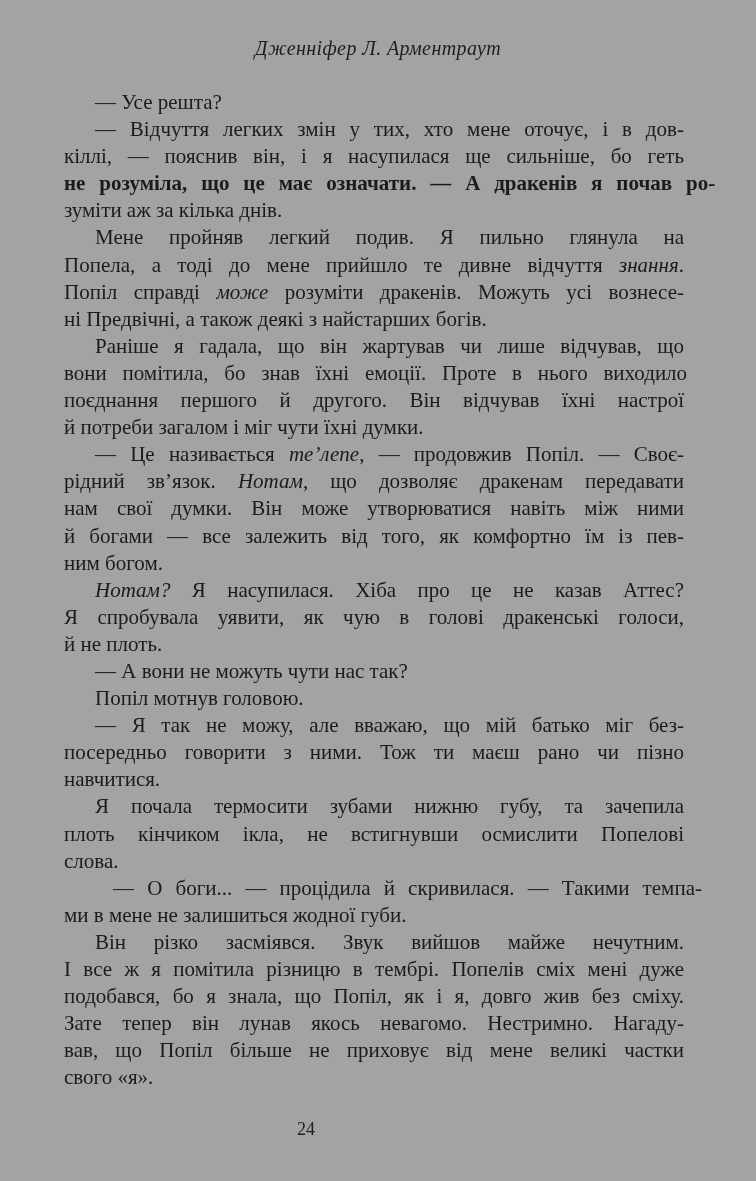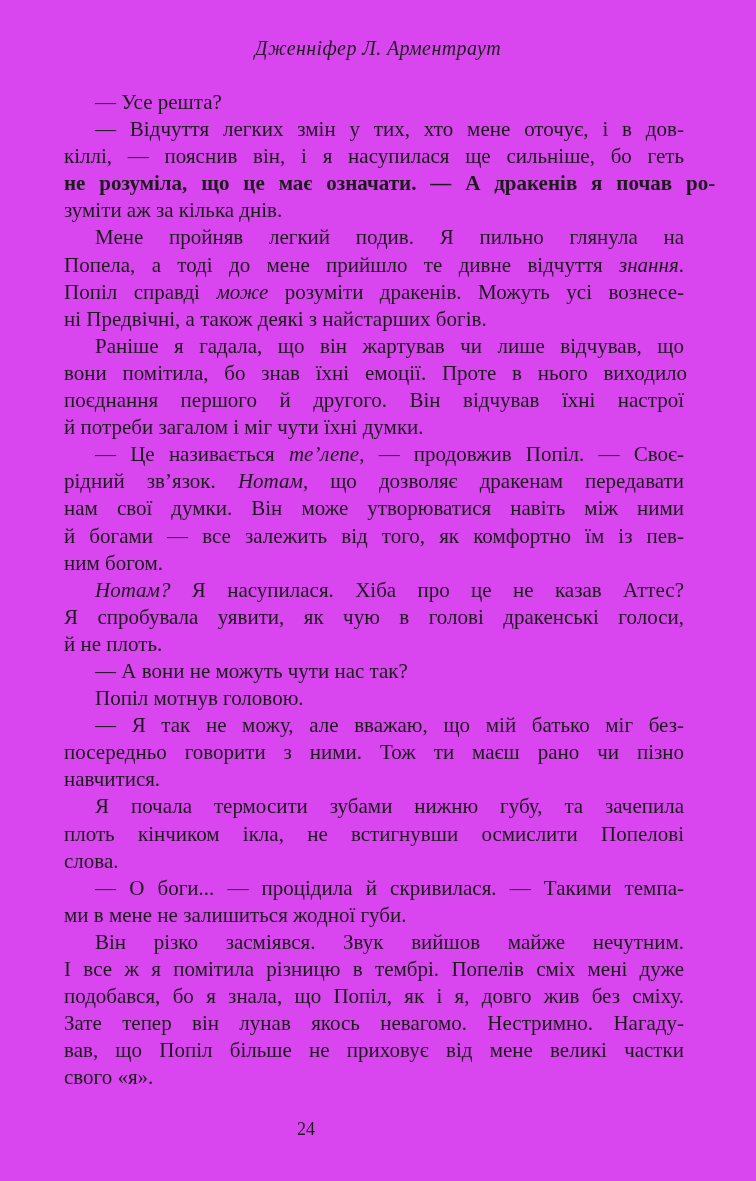--- a/index.html
+++ b/index.html
@@ -5,21 +5,21 @@
 <style>
   html, body {
     margin: 0;
     padding: 0;
     background: #ffffff;
   }
   .page {
     position: relative;
     width: 756px;
     height: 1181px;
-    background: #d946ef;
+    background: #a3a3a3;
     color: #1b1b1b;
     font-family: "Liberation Serif", "DejaVu Serif", serif;
     overflow: hidden;
   }
   .running-header {
     position: absolute;
     top: 37px;
     left: 0;
     width: 756px;
     text-align: center;
@@ -92,21 +92,21 @@
       <div class="line"><span class="line-inner" style="word-spacing: 14.22px;"><span>Я спробувала уявити, як чую в голові дракенські голоси,</span></span></div>
       <div class="line"><span class="line-inner"><span>й не плоть.</span></span></div>
       <div class="line indent"><span class="line-inner"><span>— А вони не можуть чути нас так?</span></span></div>
       <div class="line indent"><span class="line-inner"><span>Попіл мотнув головою.</span></span></div>
       <div class="line indent"><span class="line-inner" style="word-spacing: 10.4px;"><span>— Я так не можу, але вважаю, що мій батько міг без-</span></span></div>
       <div class="line"><span class="line-inner" style="word-spacing: 12.69px;"><span>посередньо говорити з ними. Тож ти маєш рано чи пізно</span></span></div>
       <div class="line"><span class="line-inner"><span>навчитися.</span></span></div>
       <div class="line indent"><span class="line-inner" style="word-spacing: 16.66px;"><span>Я почала термосити зубами нижню губу, та зачепила</span></span></div>
       <div class="line"><span class="line-inner" style="word-spacing: 18.01px;"><span>плоть кінчиком ікла, не встигнувши осмислити Попелові</span></span></div>
       <div class="line"><span class="line-inner"><span>слова.</span></span></div>
-      <div class="line indent"><span class="line-inner" style="word-spacing: 7.9px;"><span>— О боги... — процідила й скривилася. — Такими темпа-</span></span></div>
+      <div class="line indent"><span class="line-inner" style="word-spacing: 7.9px; margin-left: 18px;"><span>— О боги... — процідила й скривилася. — Такими темпа-</span></span></div>
       <div class="line"><span class="line-inner"><span>ми в мене не залишиться жодної губи.</span></span></div>
       <div class="line indent"><span class="line-inner" style="word-spacing: 22.41px;"><span>Він різко засміявся. Звук вийшов майже нечутним.</span></span></div>
       <div class="line"><span class="line-inner" style="word-spacing: 7.11px;"><span>І все ж я помітила різницю в тембрі. Попелів сміх мені дуже</span></span></div>
       <div class="line"><span class="line-inner" style="word-spacing: 7.05px;"><span>подобався, бо я знала, що Попіл, як і я, довго жив без сміху.</span></span></div>
       <div class="line"><span class="line-inner" style="word-spacing: 15.09px;"><span>Зате тепер він лунав якось невагомо. Нестримно. Нагаду-</span></span></div>
       <div class="line"><span class="line-inner" style="word-spacing: 11.99px;"><span>вав, що Попіл більше не приховує від мене великі частки</span></span></div>
       <div class="line"><span class="line-inner"><span>свого «я».</span></span></div>
     </div>
 
   <div class="page-number">24</div>

